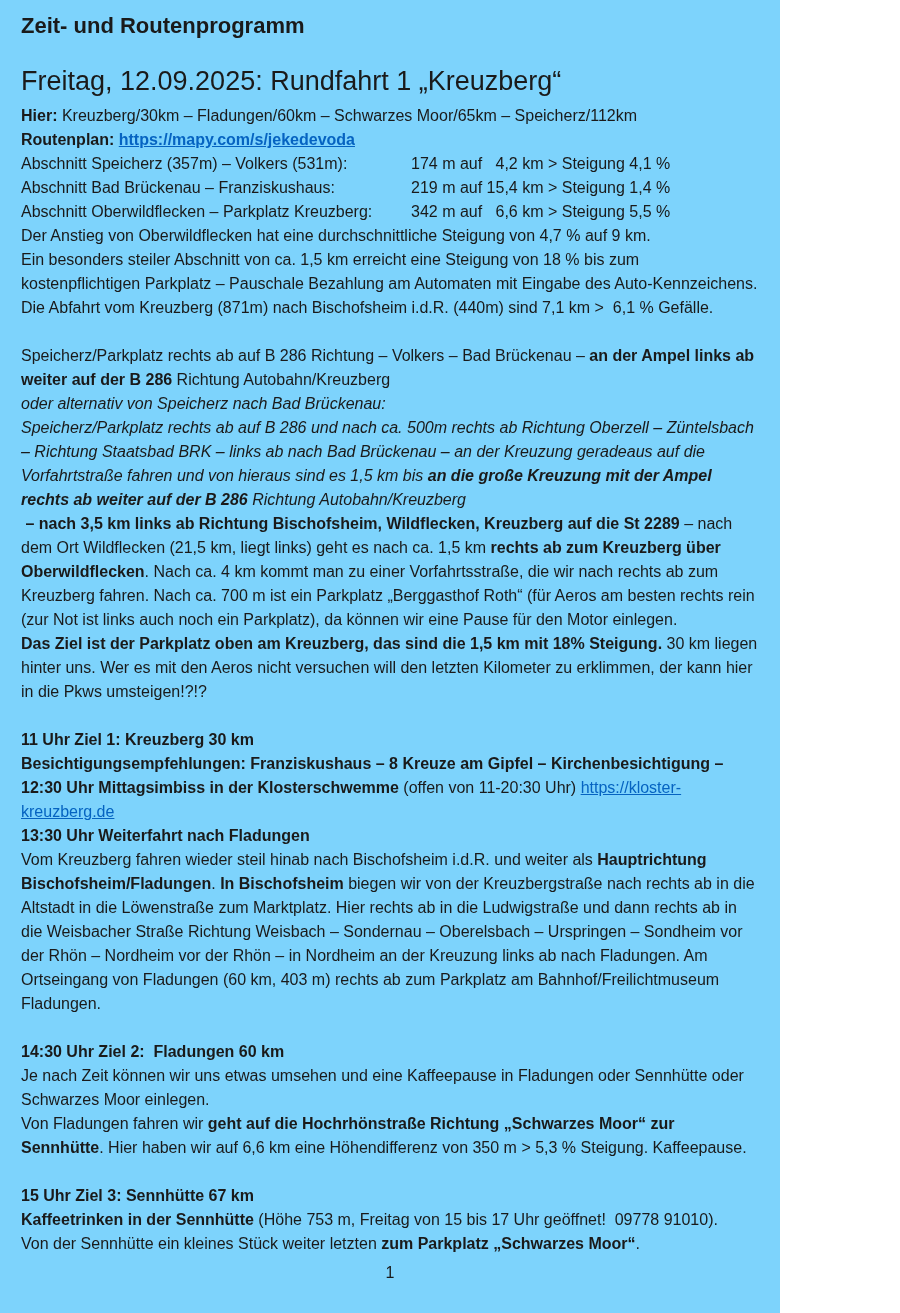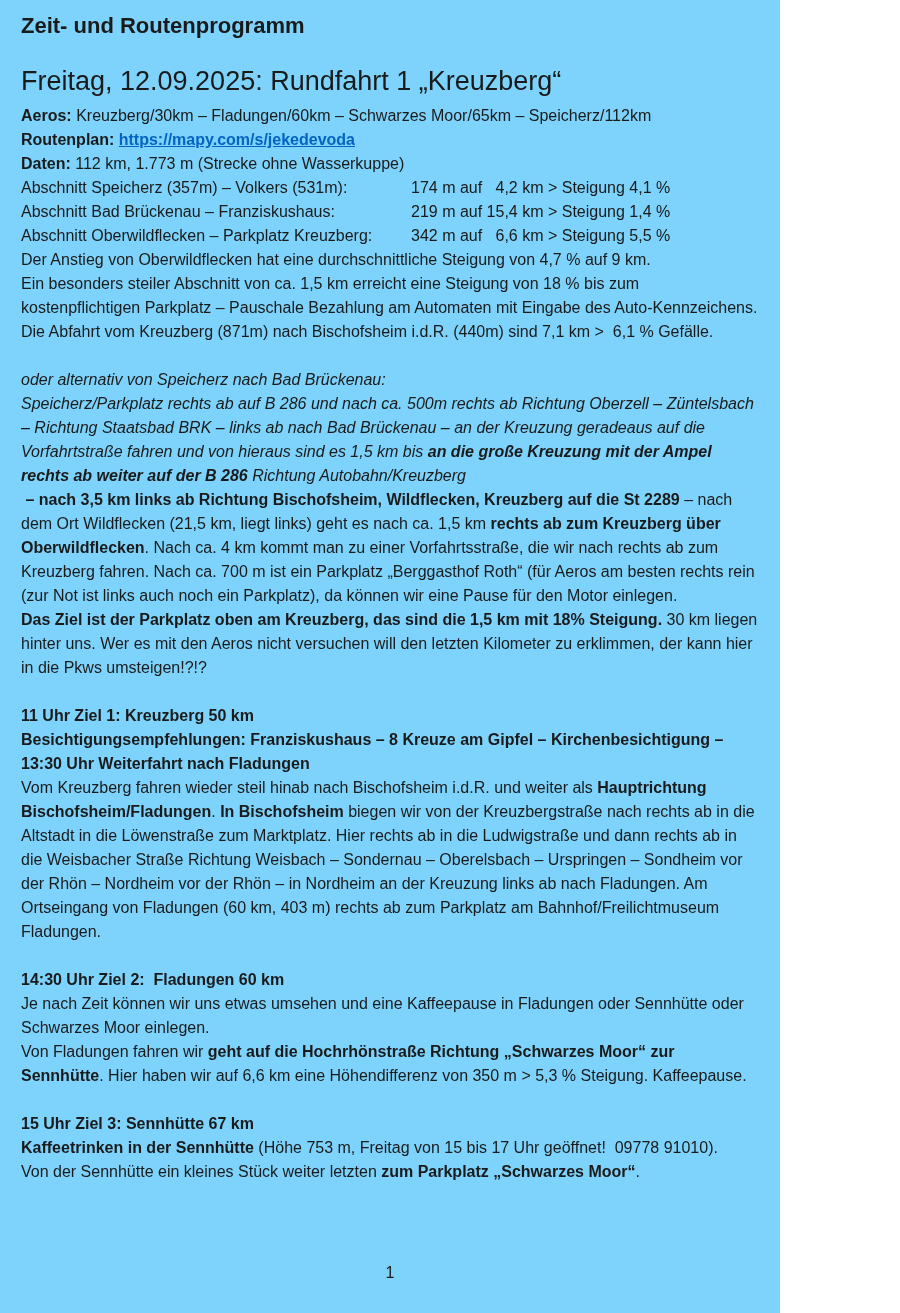--- a/index.html
+++ b/index.html
@@ -64,37 +64,38 @@
     color: #1a1a1a;
   }
 </style>
 </head>
 <body>
 
 <div class="page">
   <h1 class="doc-title">Zeit- und Routenprogramm</h1>
   <h2 class="section-title">Freitag, 12.09.2025: Rundfahrt 1 „Kreuzberg“</h2>
   <div id="doc-body">
-      <p class="para"><span class="run bold">Aeros: </span><span class="run">Kreuzberg/30km – Fladungen/60km – Schwarzes Moor/65km – Speicherz/112km</span></p>
+      <p class="para"><span class="run bold">Hier: </span><span class="run">Kreuzberg/30km – Fladungen/60km – Schwarzes Moor/65km – Speicherz/112km</span></p>
       <p class="para"><span class="run bold">Routenplan: </span><a href="#" class="run bold link">https://mapy.com/s/jekedevoda</a></p>
-      <p class="para"><span class="run bold">Daten: </span><span class="run">112 km, 1.773 m (Strecke ohne Wasserkuppe)</span></p>
       <p class="para"><span class="run tab">Abschnitt Speicherz (357m) – Volkers (531m):</span><span class="run">174 m auf   4,2 km &gt; Steigung 4,1 %</span></p>
       <p class="para"><span class="run tab">Abschnitt Bad Brückenau – Franziskushaus:</span><span class="run">219 m auf 15,4 km &gt; Steigung 1,4 %</span></p>
       <p class="para"><span class="run tab">Abschnitt Oberwildflecken – Parkplatz Kreuzberg:</span><span class="run">342 m auf   6,6 km &gt; Steigung 5,5 %</span></p>
       <p class="para"><span class="run">Der Anstieg von Oberwildflecken hat eine durchschnittliche Steigung von 4,7 % auf 9 km.</span></p>
       <p class="para"><span class="run">Ein besonders steiler Abschnitt von ca. 1,5 km erreicht eine Steigung von 18 % bis zum kostenpflichtigen Parkplatz – Pauschale Bezahlung am Automaten mit Eingabe des Auto-Kennzeichens.</span></p>
       <p class="para"><span class="run">Die Abfahrt vom Kreuzberg (871m) nach Bischofsheim i.d.R. (440m) sind 7,1 km &gt;  6,1 % Gefälle.</span></p>
       <div class="spacer"></div>
+      <p class="para"><span class="run">Speicherz/Parkplatz rechts ab auf B 286 Richtung – Volkers – Bad Brückenau – </span><span class="run bold">an der Ampel links ab weiter auf der B 286</span><span class="run"> Richtung Autobahn/Kreuzberg</span></p>
       <p class="para"><span class="run italic">oder alternativ von Speicherz nach Bad Brückenau:</span></p>
       <p class="para"><span class="run italic">Speicherz/Parkplatz rechts ab auf B 286 und nach ca. 500m rechts ab Richtung Oberzell – Züntelsbach – Richtung Staatsbad BRK – links ab nach Bad Brückenau – an der Kreuzung geradeaus auf die Vorfahrtstraße fahren und von hieraus sind es 1,5 km bis </span><span class="run bold italic">an die große Kreuzung mit der Ampel rechts ab weiter auf der B 286</span><span class="run italic"> Richtung Autobahn/Kreuzberg</span></p>
       <p class="para"><span class="run bold"> – nach 3,5 km links ab Richtung Bischofsheim, Wildflecken, Kreuzberg auf die St 2289</span><span class="run"> – nach dem Ort Wildflecken (21,5 km, liegt links) geht es nach ca. 1,5 km </span><span class="run bold">rechts ab zum Kreuzberg über Oberwildflecken</span><span class="run">. Nach ca. 4 km kommt man zu einer Vorfahrtsstraße, die wir nach rechts ab zum Kreuzberg fahren. Nach ca. 700 m ist ein Parkplatz „Berggasthof Roth“ (für Aeros am besten rechts rein (zur Not ist links auch noch ein Parkplatz), da können wir eine Pause für den Motor einlegen.</span></p>
       <p class="para"><span class="run bold">Das Ziel ist der Parkplatz oben am Kreuzberg, das sind die 1,5 km mit 18% Steigung.</span><span class="run"> 30 km liegen hinter uns. Wer es mit den Aeros nicht versuchen will den letzten Kilometer zu erklimmen, der kann hier in die Pkws umsteigen!?!?</span></p>
       <div class="spacer"></div>
-      <p class="para"><span class="run bold">11 Uhr Ziel 1: Kreuzberg 50 km</span></p>
+      <p class="para"><span class="run bold">11 Uhr Ziel 1: Kreuzberg 30 km</span></p>
       <p class="para"><span class="run bold">Besichtigungsempfehlungen: Franziskushaus – 8 Kreuze am Gipfel – Kirchenbesichtigung –</span></p>
+      <p class="para"><span class="run bold">12:30 Uhr Mittagsimbiss in der Klosterschwemme</span><span class="run"> (offen von 11-20:30 Uhr) </span><a href="#" class="run link">https://kloster-kreuzberg.de</a></p>
       <p class="para"><span class="run bold">13:30 Uhr Weiterfahrt nach Fladungen</span></p>
       <p class="para"><span class="run">Vom Kreuzberg fahren wieder steil hinab nach Bischofsheim i.d.R. und weiter als </span><span class="run bold">Hauptrichtung Bischofsheim/Fladungen</span><span class="run">. </span><span class="run bold">In Bischofsheim</span><span class="run"> biegen wir von der Kreuzbergstraße nach rechts ab in die Altstadt in die Löwenstraße zum Marktplatz. Hier rechts ab in die Ludwigstraße und dann rechts ab in die Weisbacher Straße Richtung Weisbach – Sondernau – Oberelsbach – Urspringen – Sondheim vor der Rhön – Nordheim vor der Rhön – in Nordheim an der Kreuzung links ab nach Fladungen. Am Ortseingang von Fladungen (60 km, 403 m) rechts ab zum Parkplatz am Bahnhof/Freilichtmuseum Fladungen.</span></p>
       <div class="spacer"></div>
       <p class="para"><span class="run bold">14:30 Uhr Ziel 2:  Fladungen 60 km</span></p>
       <p class="para"><span class="run">Je nach Zeit können wir uns etwas umsehen und eine Kaffeepause in Fladungen oder Sennhütte oder Schwarzes Moor einlegen.</span></p>
       <p class="para"><span class="run">Von Fladungen fahren wir </span><span class="run bold">geht auf die Hochrhönstraße Richtung „Schwarzes Moor“ zur Sennhütte</span><span class="run">. Hier haben wir auf 6,6 km eine Höhendifferenz von 350 m &gt; 5,3 % Steigung. Kaffeepause.</span></p>
       <div class="spacer"></div>
       <p class="para"><span class="run bold">15 Uhr Ziel 3: Sennhütte 67 km</span></p>
       <p class="para"><span class="run bold">Kaffeetrinken in der Sennhütte</span><span class="run"> (Höhe 753 m, Freitag von 15 bis 17 Uhr geöffnet!  09778 91010).</span></p>
       <p class="para"><span class="run">Von der Sennhütte ein kleines Stück weiter letzten </span><span class="run bold">zum Parkplatz „Schwarzes Moor“</span><span class="run">.</span></p>

